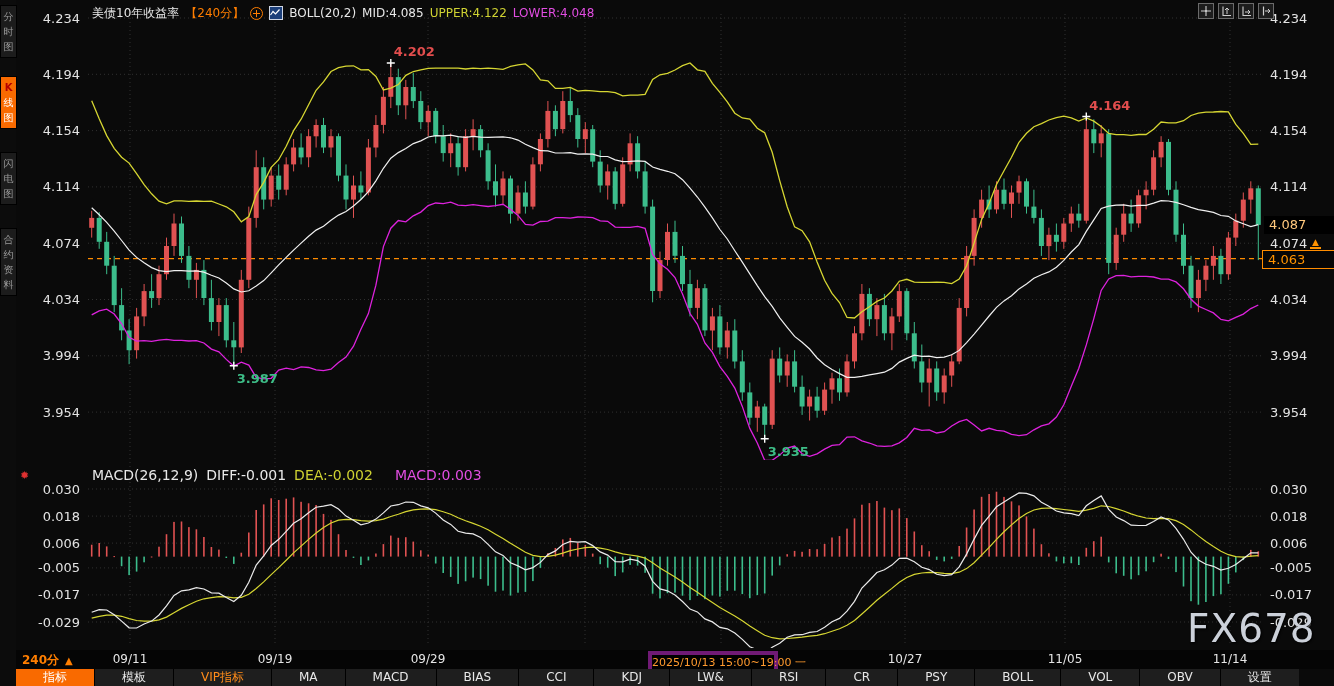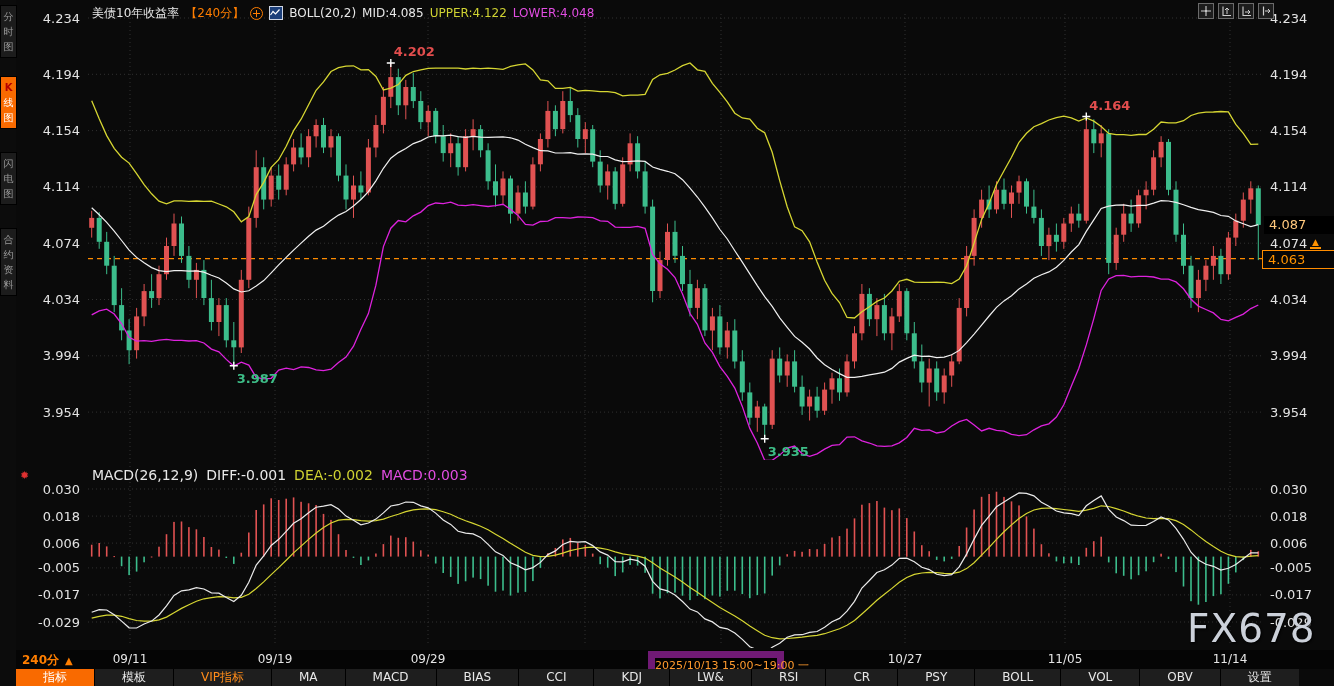--- a/index.html
+++ b/index.html
@@ -31,37 +31,37 @@
   .t-low{color:#e14de1;}
   
   #corner{position:absolute;left:1198px;top:3px;display:flex;gap:4px;z-index:20;}
   .corner-btn{width:14px;height:14px;background:#1d1d1d;border:1px solid #6b6b6b;display:flex;
     align-items:center;justify-content:center;cursor:pointer;}
   .corner-btn svg{display:block;}
   
   #macd-header{position:absolute;left:92px;top:467px;display:flex;gap:8px;font-size:14px;z-index:20;white-space:nowrap;}
   .m-label,.m-diff{color:#e8e8e8;}
   .m-dea{color:#cfd232;}
-  .m-macd{color:#e14de1;}
+  .m-macd{color:#e14de1;margin-left:14px;}
   #macd-ind-icon{position:absolute;left:20px;top:469px;color:#e03030;font-size:11px;z-index:20;}
   
   #last-price-box{position:absolute;left:1264px;top:216px;width:69px;height:18px;background:#000;
     color:#ffc87d;font-size:13px;line-height:18px;padding-left:5px;z-index:25;}
   #quote-box{position:absolute;left:1262px;top:250px;width:68px;height:17px;background:#060606;
     border:1px solid #ff8c00;color:#ff9300;font-size:13px;line-height:17px;padding-left:5px;z-index:25;}
   #scroll-latest{position:absolute;left:1310px;top:238px;z-index:26;color:#ff9300;font-size:9px;
     line-height:9px;text-align:center;cursor:pointer;}
   #scroll-latest .bar{display:block;width:11px;height:2px;background:#ff9300;margin-top:0px;}
   
   #date-row{position:absolute;left:16px;top:650px;width:1318px;height:19px;background:#050505;z-index:10;}
   .date-tick{position:absolute;top:2px;transform:translateX(-50%);color:#e6e6e6;font-size:12px;font-weight:normal;}
   #tf-label{position:absolute;left:6px;top:2px;color:#ff7e00;font-size:12px;font-weight:bold;cursor:pointer;}
   #tf-label .arr{font-size:10px;margin-left:6px;}
   #date-highlight{position:absolute;left:632px;top:1px;width:122px;height:16px;background:#000;
-    border:7px solid #701a75;color:#ff9a2e;font-size:11px;line-height:16px;text-align:center;white-space:nowrap;}
+    border:4px solid #701a75;color:#ff9a2e;font-size:11px;line-height:16px;text-align:center;white-space:nowrap;}
   
   #toolbar{position:absolute;left:16px;top:669px;height:17px;display:flex;gap:1px;background:#000;z-index:10;}
   .tb-btn{background:#1e1e1e;color:#e8e8e8;font-size:12px;line-height:17px;padding:0 27px;cursor:pointer;white-space:nowrap;}
   .tb-btn.active{background:#f96a00;color:#fff;}
   .tb-btn.vip{color:#ff8c1a;}
   
   #watermark{position:absolute;left:1187px;top:606px;font-size:39px;color:#ccd1da;z-index:40;
     text-shadow:1px 1px 2px #000;letter-spacing:1px;}
 </style>
 </head>

